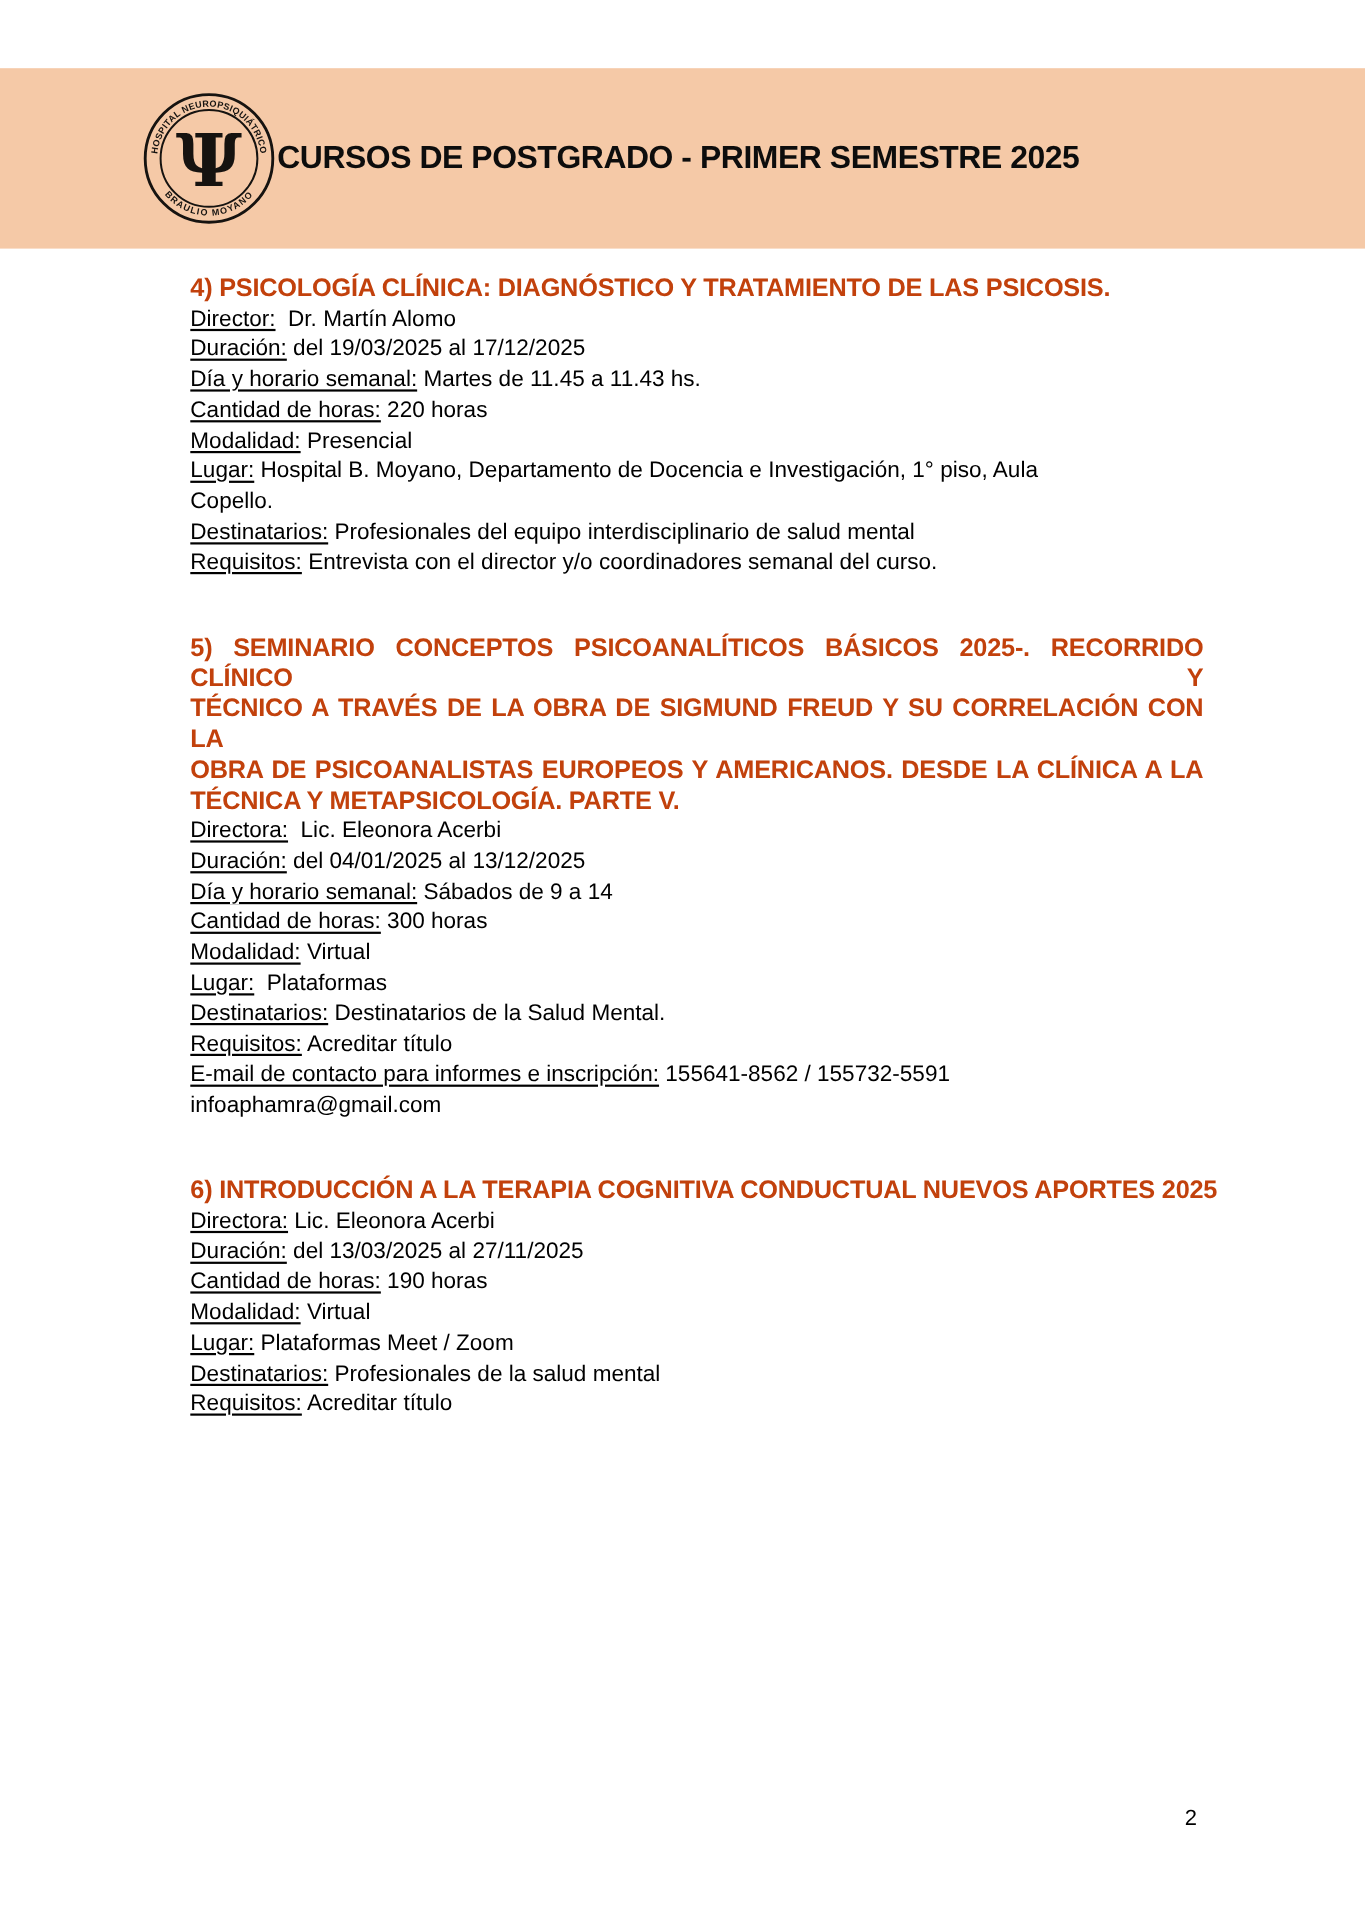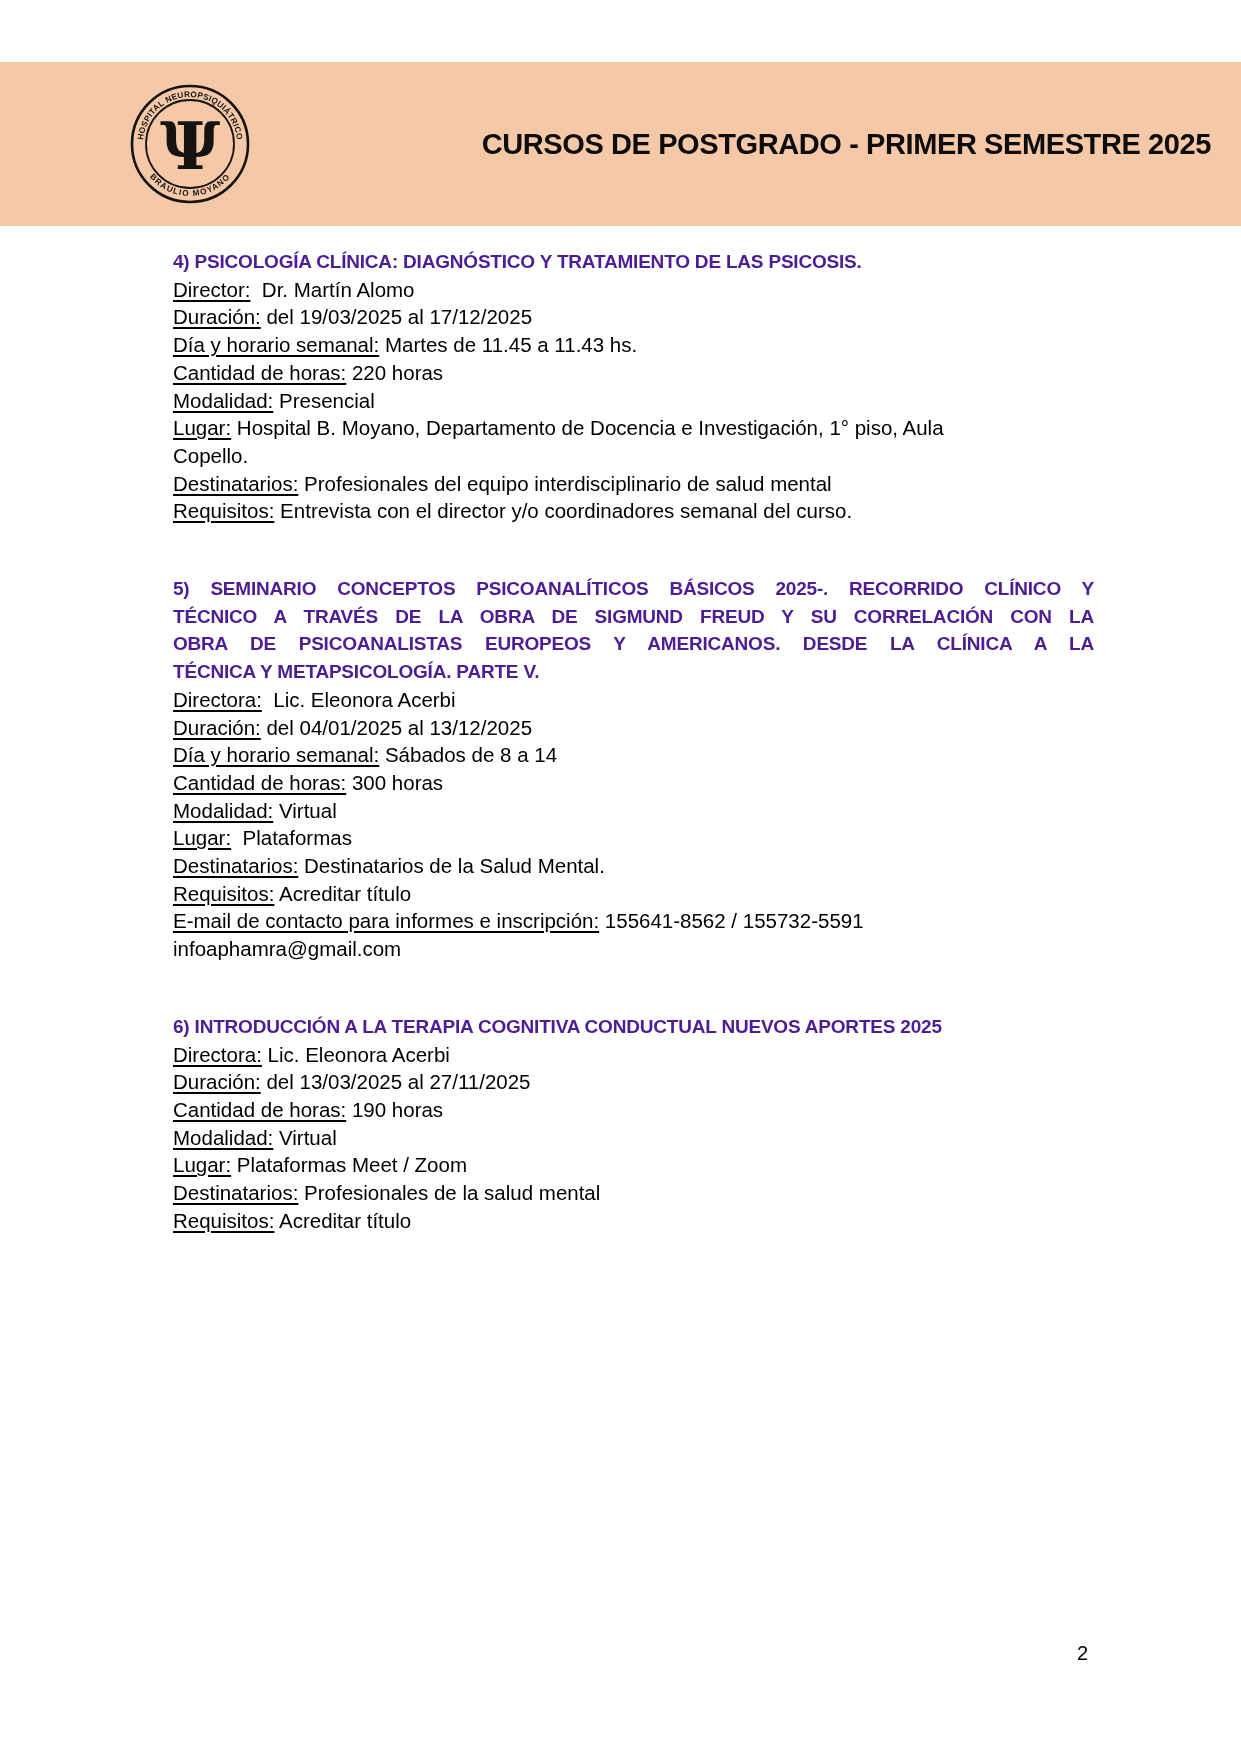--- a/index.html
+++ b/index.html
@@ -18,39 +18,39 @@
     background:#f5c9a7;
     display:flex; align-items:center;
   }
   .logo {
     flex:0 0 auto;
     width:124px; height:124px;
     margin-left:128px;
   }
   .banner-title {
     flex:1;
-    text-align:right;
+    text-align:left;
     font-weight:bold;
     font-size:29px;
     letter-spacing:-0.4px;
     color:#0d0d0d;
     padding-right:30px;
   }
   .content {
     position:absolute; left:173px; top:248px;
     width:921px;
     font-size:20.5px;
     line-height:27.7px;
   }
   .course { margin-bottom:50px; }
   .course-title {
     font-weight:bold;
-    font-size:19px;
+    font-size:23px;
     letter-spacing:-0.2px;
-    color:#4c1d95;
+    color:#c2410c;
   }
   .title-line { white-space:nowrap; }
   .title-line.just {
     white-space:normal;
     text-align:justify;
     text-align-last:justify;
   }
   .field-line { }
   .field-label {
     text-decoration:underline;
@@ -120,21 +120,21 @@
           <div class="title-line just">5) SEMINARIO CONCEPTOS PSICOANALÍTICOS BÁSICOS 2025-. RECORRIDO CLÍNICO Y</div>
           <div class="title-line just">TÉCNICO A TRAVÉS DE LA OBRA DE SIGMUND FREUD Y SU CORRELACIÓN CON LA</div>
           <div class="title-line just">OBRA DE PSICOANALISTAS EUROPEOS Y AMERICANOS. DESDE LA CLÍNICA A LA</div>
           <div class="title-line">TÉCNICA Y METAPSICOLOGÍA. PARTE V.</div>
         </header>
     <div class="course-fields">
   <div class="field-line"><span class="field-label">Directora:</span><span class="field-value">  Lic. Eleonora Acerbi</span></div>
 
   <div class="field-line"><span class="field-label">Duración:</span><span class="field-value"> del 04/01/2025 al 13/12/2025</span></div>
 
-  <div class="field-line"><span class="field-label">Día y horario semanal:</span><span class="field-value"> Sábados de 8 a 14</span></div>
+  <div class="field-line"><span class="field-label">Día y horario semanal:</span><span class="field-value"> Sábados de 9 a 14</span></div>
 
   <div class="field-line"><span class="field-label">Cantidad de horas:</span><span class="field-value"> 300 horas</span></div>
 
   <div class="field-line"><span class="field-label">Modalidad:</span><span class="field-value"> Virtual</span></div>
 
   <div class="field-line"><span class="field-label">Lugar:</span><span class="field-value">  Plataformas</span></div>
 
   <div class="field-line"><span class="field-label">Destinatarios:</span><span class="field-value"> Destinatarios de la Salud Mental.</span></div>
 
   <div class="field-line"><span class="field-label">Requisitos:</span><span class="field-value"> Acreditar título</span></div>

